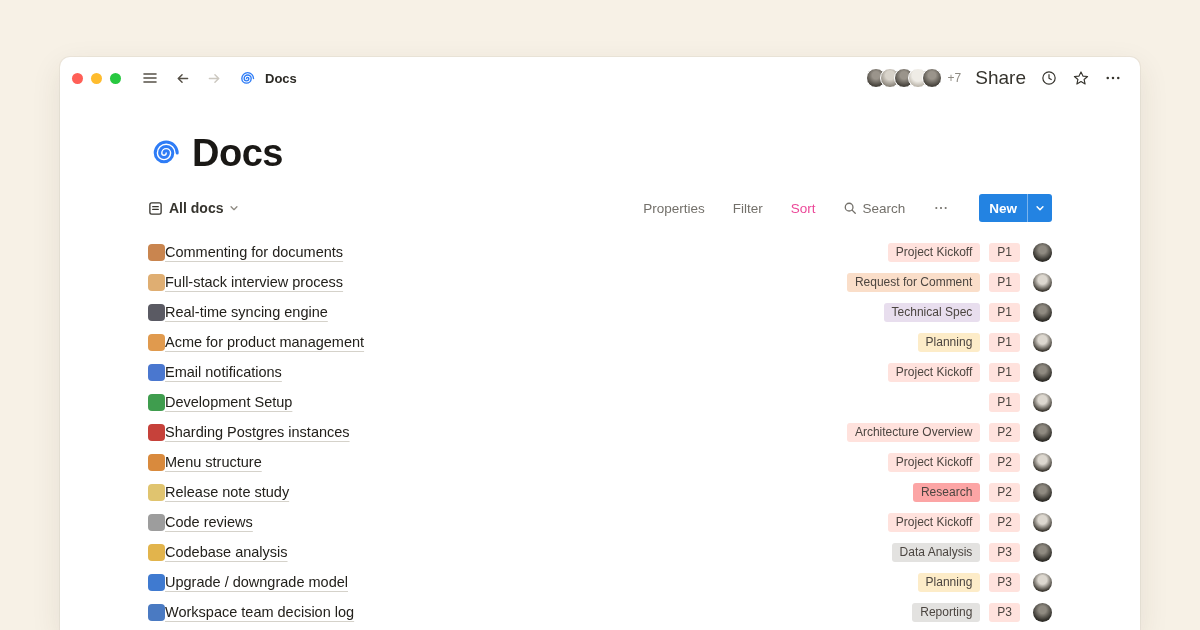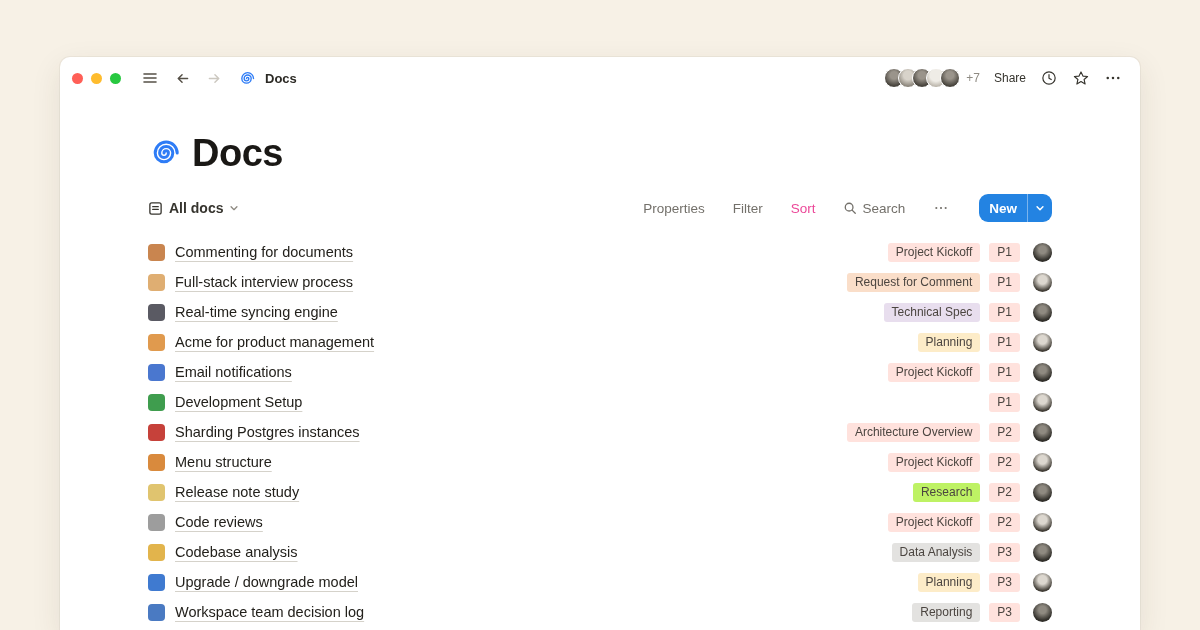--- a/index.html
+++ b/index.html
@@ -28,42 +28,42 @@
   .tb-right { margin-left: auto; display: flex; align-items: center; gap: 14px; }
   .collab { display: flex; align-items: center; }
   .collab .c-av {
     width: 20px; height: 20px; border-radius: 50%; border: 1.5px solid #fff; margin-left: -6px;
     background: radial-gradient(circle at 50% 35%, #9a948b 0 25%, #4a463f 70%);
   }
   .collab .c-av:first-child { margin-left: 0; }
   .collab .c-av:nth-child(2) { background: radial-gradient(circle at 50% 35%, #d8d3ca 0 30%, #8a847a 75%); }
   .collab .c-av:nth-child(4) { background: radial-gradient(circle at 50% 35%, #efece6 0 40%, #b5afa4 80%); }
   .overflow-count { font-size: 12px; color: #8f8b83; margin-left: 6px; }
-  .share-label { font-size: 12px; color: #36342e; cursor: pointer; }
+  .share-label { font-size: 19px; color: #36342e; cursor: pointer; }
   
   .page { padding: 0 88px; }
   .page-header { margin-top: 30px; display: flex; align-items: center; gap: 12px; }
   .page-title { font-size: 38px; font-weight: 700; color: #1a1815; letter-spacing: -0.5px; line-height: 48px; }
   
   .view-toolbar { margin-top: 16px; height: 30px; display: flex; align-items: center; }
   .view-switch { display: flex; align-items: center; gap: 6px; cursor: pointer; }
   .view-label { font-size: 14px; font-weight: 700; color: #36342e; }
   .vt-right { margin-left: auto; display: flex; align-items: center; gap: 28px; }
   .vt-item { font-size: 13.5px; color: #73706a; cursor: pointer; display: flex; align-items: center; gap: 5px; }
   .vt-item.active { color: #ec4899; }
   .new-btn {
-    display: flex; align-items: center; height: 28px; border-radius: 9px; overflow: hidden;
+    display: flex; align-items: center; height: 28px; border-radius: 3px; overflow: hidden;
     background: #2383e2; color: #fff; cursor: pointer; margin-left: 2px;
   }
   .new-btn .new-label { font-size: 13.5px; font-weight: 600; padding: 0 10px; }
   .new-btn .new-split { width: 1px; align-self: stretch; background: rgba(255,255,255,0.4); }
   .new-btn .new-caret { padding: 0 7px; display: flex; align-items: center; }
   
   .docs-list { margin-top: 14px; }
-  .doc-row { height: 30px; display: flex; align-items: center; gap: 10px; cursor: pointer; }
+  .doc-row { height: 30px; display: flex; align-items: center; cursor: pointer; }
   .row-icon { width: 17px; height: 17px; border-radius: 4px; flex: none; }
   .row-title {
     font-size: 14.5px; font-weight: 500; color: #23211c;
     text-decoration: underline; text-decoration-color: #d5d2ca; text-decoration-thickness: 1px; text-underline-offset: 3.5px;
     white-space: nowrap;
   }
   .row-right { margin-left: auto; display: flex; align-items: center; gap: 9px; }
   .pill {
     font-size: 12px; color: #4b4540; padding: 2.5px 8px; border-radius: 3px; white-space: nowrap; line-height: 14px;
   }
@@ -265,21 +265,21 @@
     <span class="row-right">
       <span class="pill row-tag" style="background: rgb(255, 226, 221);">Project Kickoff</span>
       <span class="pill row-priority" style="background: rgb(255, 226, 221);">P2</span>
       <span class="row-avatar"></span>
     </span>
   </div>
         <div class="doc-row">
     <span class="row-icon" style="background: rgb(224, 196, 111);"></span>
     <span class="row-title">Release note study</span>
     <span class="row-right">
-      <span class="pill row-tag" style="background: #bef264;">Research</span>
+      <span class="pill row-tag" style="background: #fca5a5;">Research</span>
       <span class="pill row-priority" style="background: rgb(255, 226, 221);">P2</span>
       <span class="row-avatar"></span>
     </span>
   </div>
         <div class="doc-row">
     <span class="row-icon" style="background: rgb(157, 157, 157);"></span>
     <span class="row-title">Code reviews</span>
     <span class="row-right">
       <span class="pill row-tag" style="background: rgb(255, 226, 221);">Project Kickoff</span>
       <span class="pill row-priority" style="background: rgb(255, 226, 221);">P2</span>

